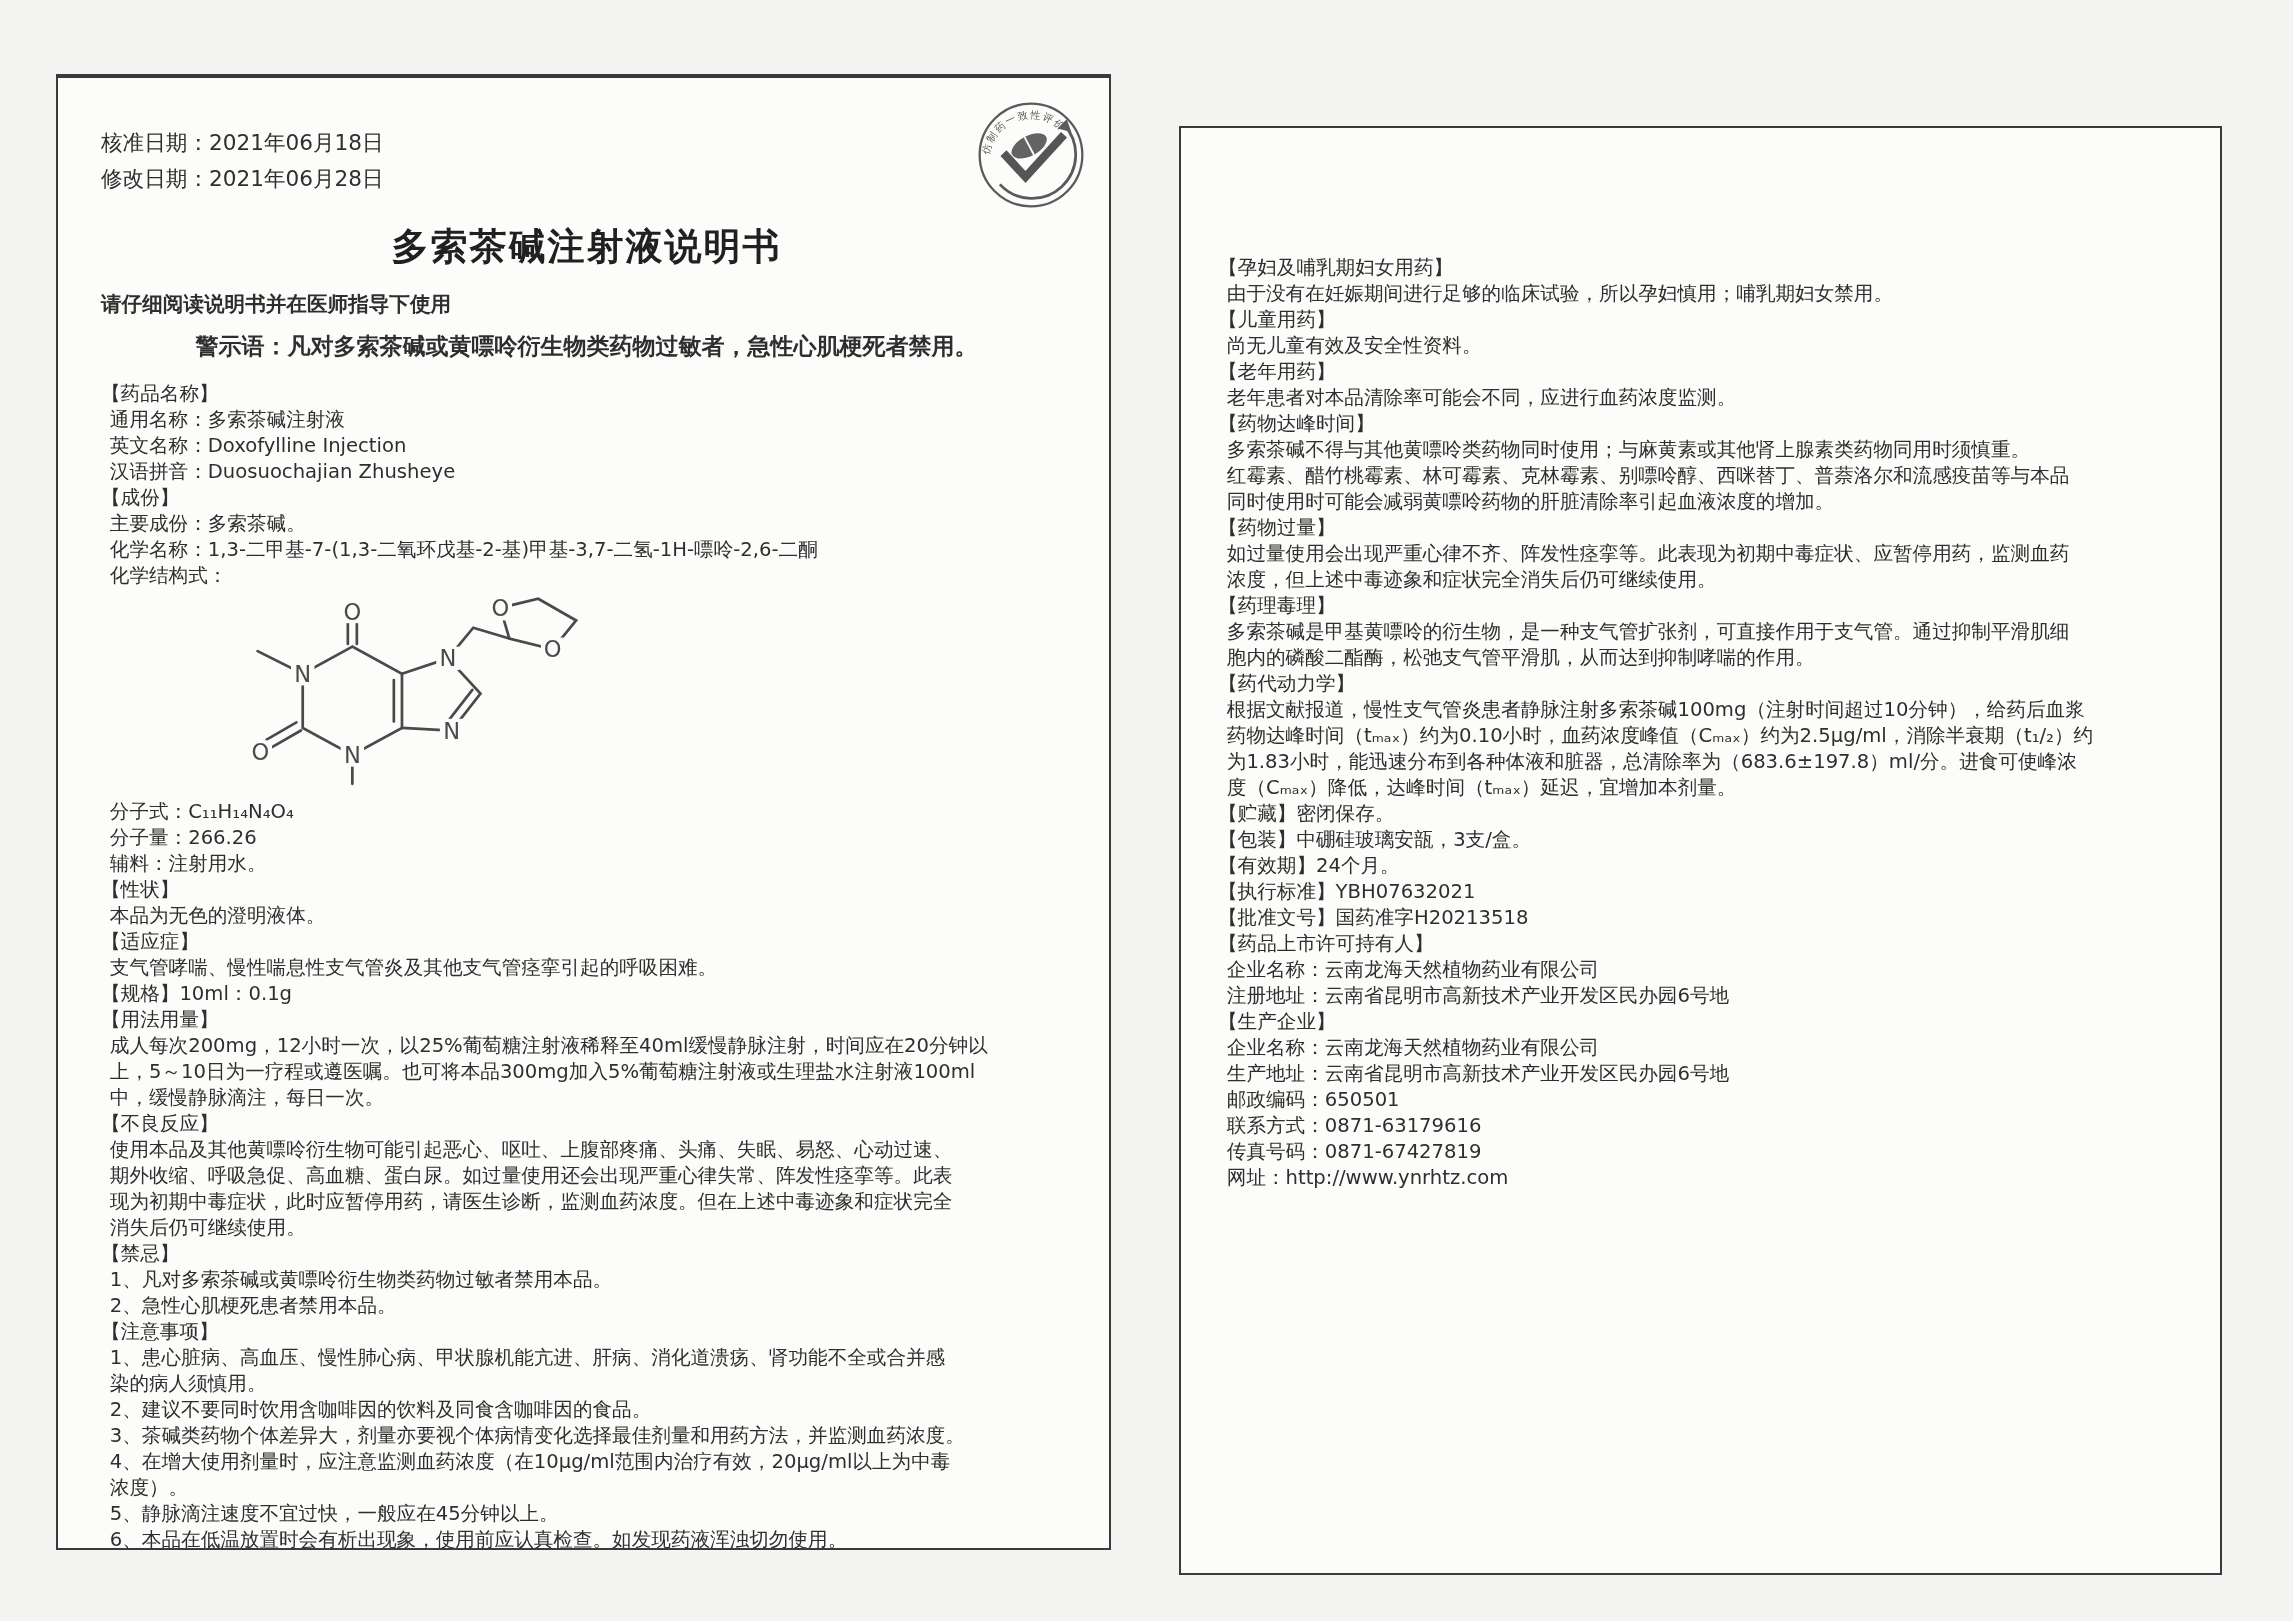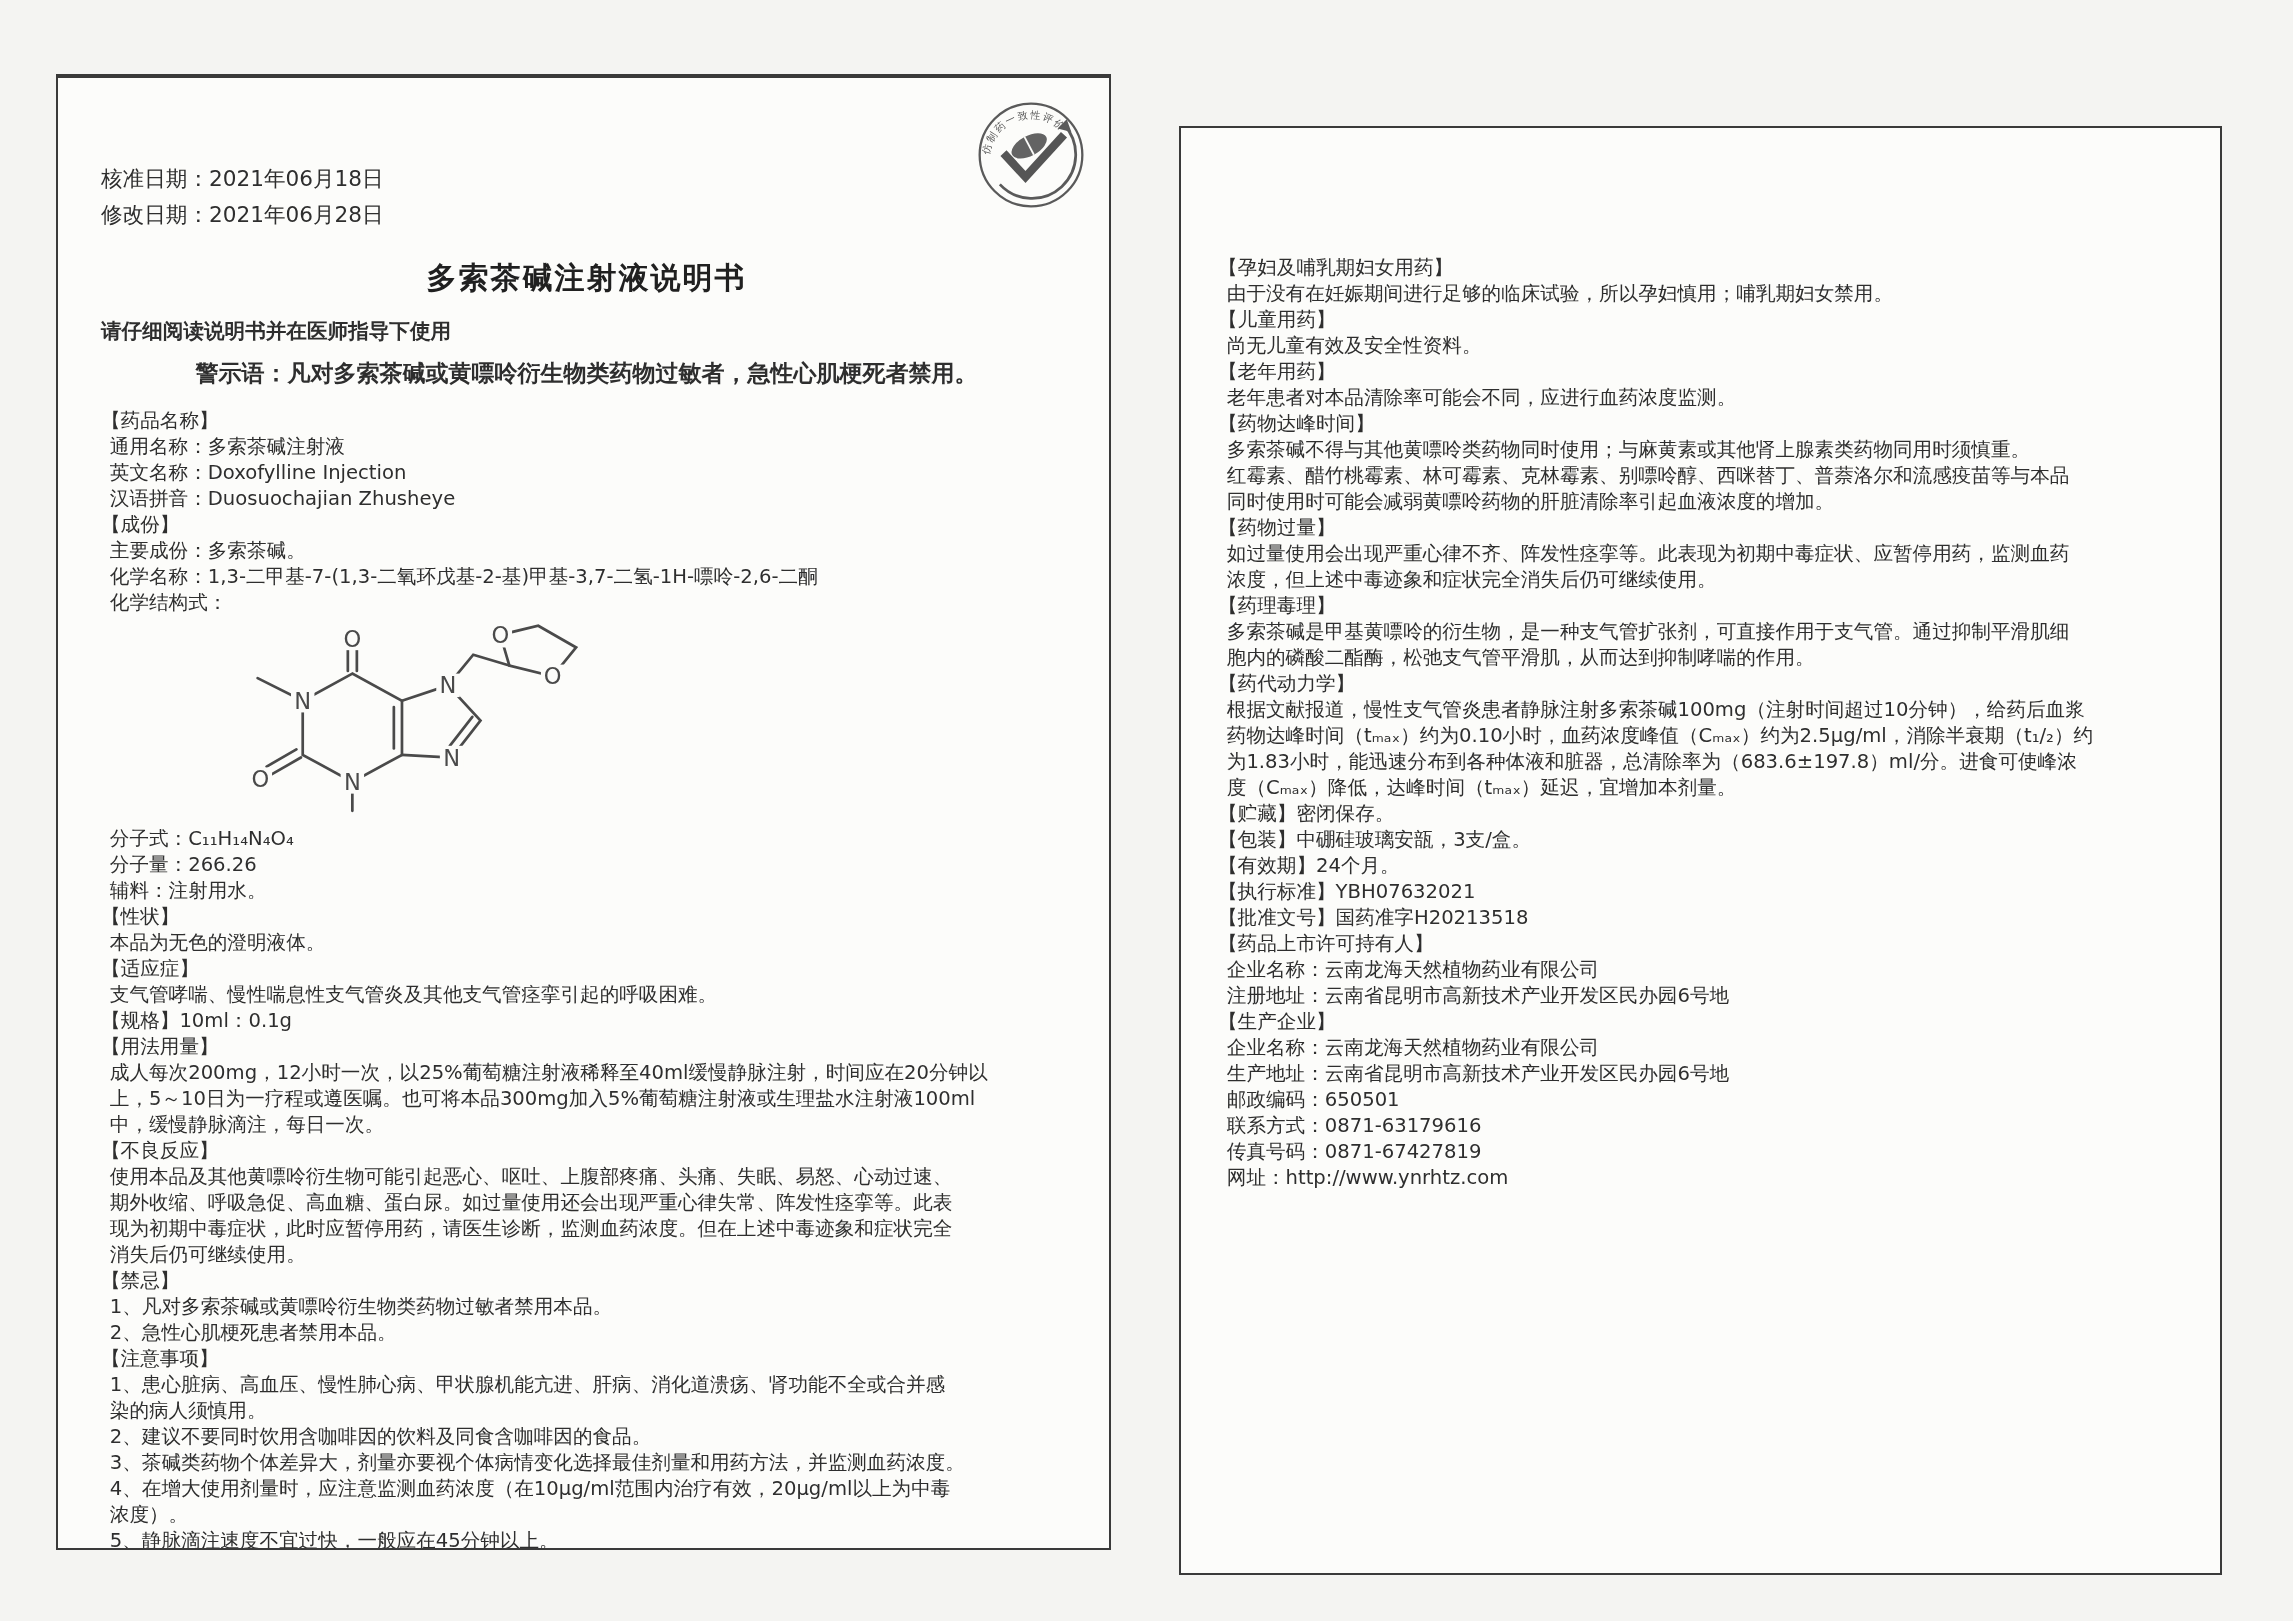--- a/index.html
+++ b/index.html
@@ -8,22 +8,22 @@
     background:#f4f4f2;
     font-family:"DejaVu Sans","Liberation Sans",sans-serif;
     color:#2e2e2e;
   }
   .page{
     position:absolute;background:#fcfcfa;border:2.9px solid #3a3a3a;
     box-sizing:border-box;overflow:hidden;
   }
   #page1{left:56px;top:74px;width:1055px;height:1476px;padding:13.7px 37px 0 43px;border-top-width:4.9px;}
   #page2{left:1179px;top:126px;width:1043px;height:1449px;padding:127px 33px 0 37px;}
-  .dates{font-size:21.6px;line-height:36px;margin-top:69px;}
-  .doc-title{text-align:center;font-size:30px;font-weight:bold;letter-spacing:2px;margin-top:25.5px;color:#202020;}
+  .dates{font-size:21.6px;line-height:36px;margin-top:33px;}
+  .doc-title{text-align:center;font-size:37px;font-weight:bold;letter-spacing:2px;margin-top:25.5px;color:#202020;}
   .doc-subtitle{text-align:left;font-size:20.6px;font-weight:bold;margin-top:18px;}
   .doc-warning{text-align:center;font-size:23px;font-weight:bold;margin-top:12.7px;}
   .blocks{margin-top:19.6px;font-size:19.6px;line-height:26px;}
   #page2 .blocks{margin-top:0;}
   .blk-h{white-space:nowrap;}
   .blk-l{white-space:nowrap;padding-left:8.8px;}
   .structure-wrap{height:194px;margin:7.8px 0 7.8px 116px;}
   .molecule{height:194px;display:block;}
   .stamp{position:absolute;top:21.6px;right:23.5px;width:110px;height:110px;}
 </style>

